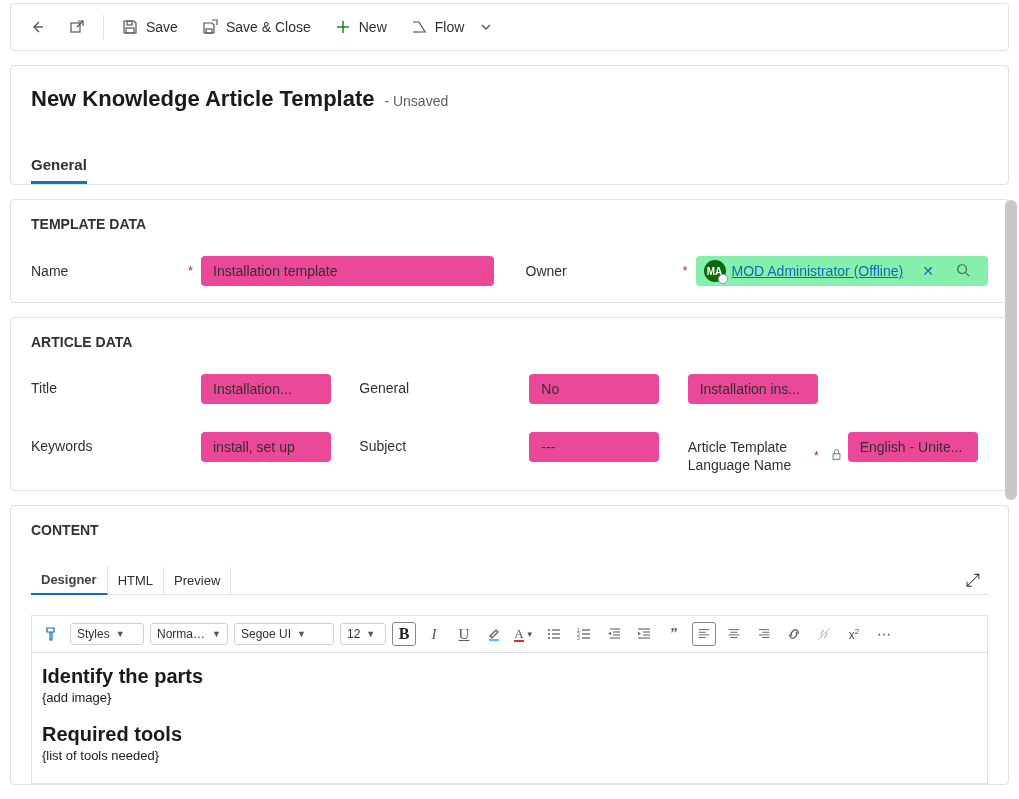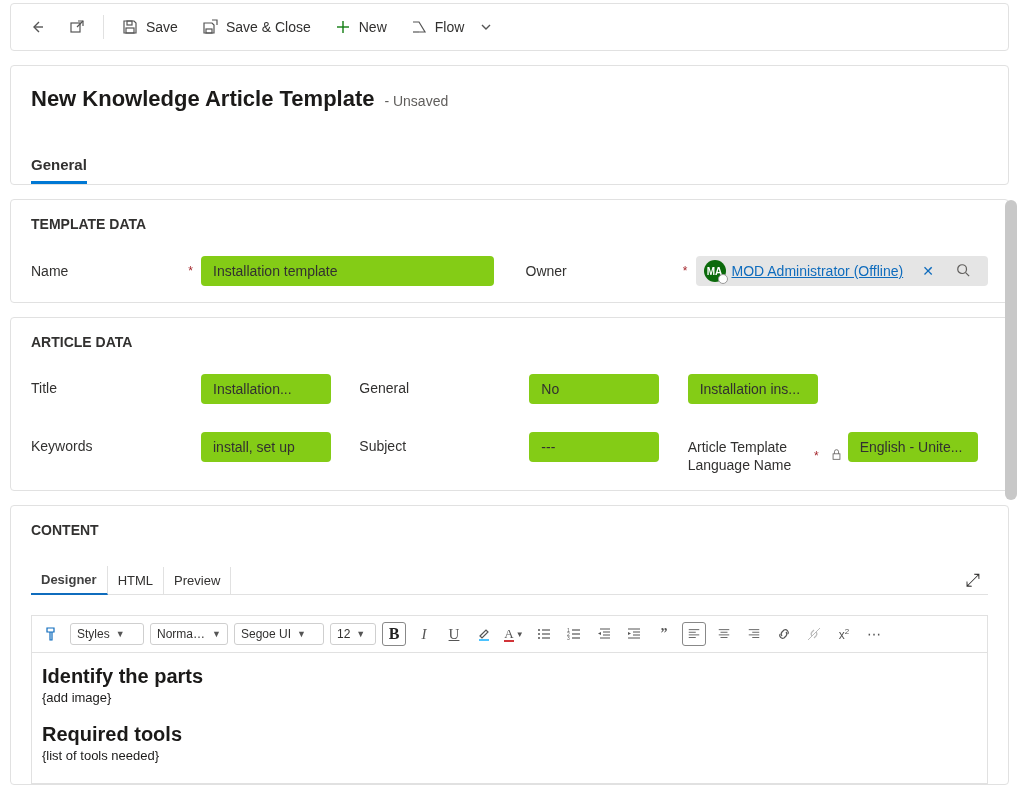--- a/index.html
+++ b/index.html
@@ -116,36 +116,36 @@
     margin-right: 8px;
     font-size: 12px;
   }
   .lock {
     color: #605e5c;
     margin-left: 4px;
     margin-right: 6px;
     font-size: 12px;
   }
   .input-pill {
-    background: #84cc16;
+    background: #ec4899;
     border-radius: 4px;
     padding: 7px 12px;
     font-size: 14px;
     color: #323130;
     flex: 1;
     min-width: 0;
     white-space: nowrap;
     overflow: hidden;
     text-overflow: ellipsis;
     cursor: text;
   }
   .owner-pill {
     display: flex;
     align-items: center;
-    background: #e5e5e5;
+    background: #86efac;
     border-radius: 4px;
     padding: 4px 8px;
     gap: 6px;
     flex: 1;
     min-width: 0;
   }
   .avatar {
     width: 22px;
     height: 22px;
     border-radius: 50%;
@@ -478,21 +478,21 @@
           </svg>
     </div>
     <div class="rte-dd" style="width:74px;">
       <span>Styles</span>
           <span class="caret">▼</span>
     </div>
     <div class="rte-dd" style="width:78px;">
       <span style="overflow:hidden;text-overflow:ellipsis;">Normal (...</span>
           <span class="caret">▼</span>
     </div>
-    <div class="rte-dd" style="width:90px;">
+    <div class="rte-dd" style="width:100px;">
       <span>Segoe UI</span>
           <span class="caret">▼</span>
     </div>
     <div class="rte-dd" style="width:46px;">
       <span>12</span>
           <span class="caret">▼</span>
     </div>
     <div class="rte-btn bold boxed">B</div>
     <div class="rte-btn italic">I</div>
     <div class="rte-btn underline">U</div>

